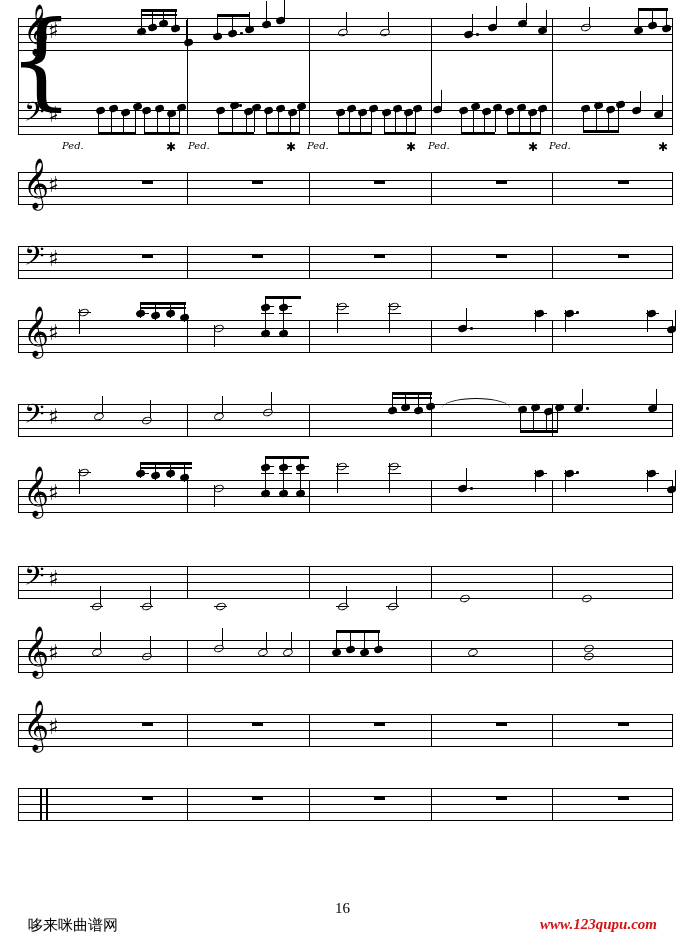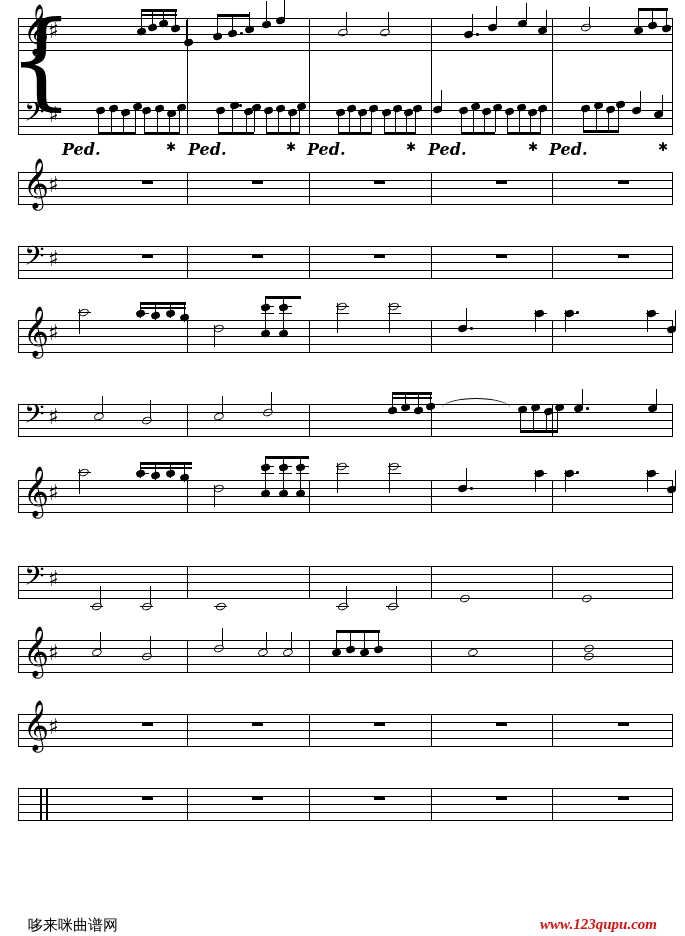--- a/index.html
+++ b/index.html
@@ -118,24 +118,23 @@
   .dot {
     position: absolute;
     width: 2.6px;
     height: 2.6px;
     background: #000;
     border-radius: 50%;
   }
   .ped {
     position: absolute;
     font-family: "DejaVu Serif", serif;
-    font-size: 16px;
+    font-size: 10px;
     font-style: italic;
     color: #000;
-    font-weight: bold;
   }
   .pedstar {
     position: absolute;
     font-family: "DejaVu Sans", sans-serif;
     font-size: 12px;
     color: #000;
   }
   .brace {
     position: absolute;
     font-family: "DejaVu Serif", serif;
@@ -750,16 +749,17 @@
       <div class="rest-m" style="left:600px; top:8px;"></div>
       <div class="barline" style="left:0px;"></div>
       <div class="barline" style="left:169px;"></div>
       <div class="barline" style="left:291px;"></div>
       <div class="barline" style="left:413px;"></div>
       <div class="barline" style="left:534px;"></div>
       <div class="barline" style="left:654px;"></div>
     </div>
   </div>
 
+  <div class="page-number" style="top:900px;">16</div>
   <div class="footer-left" style="top:916px;">哆来咪曲谱网</div>
   <div class="footer-right" style="top:916px;">www.123qupu.com</div>
 
 </div>
 
 </body></html>

